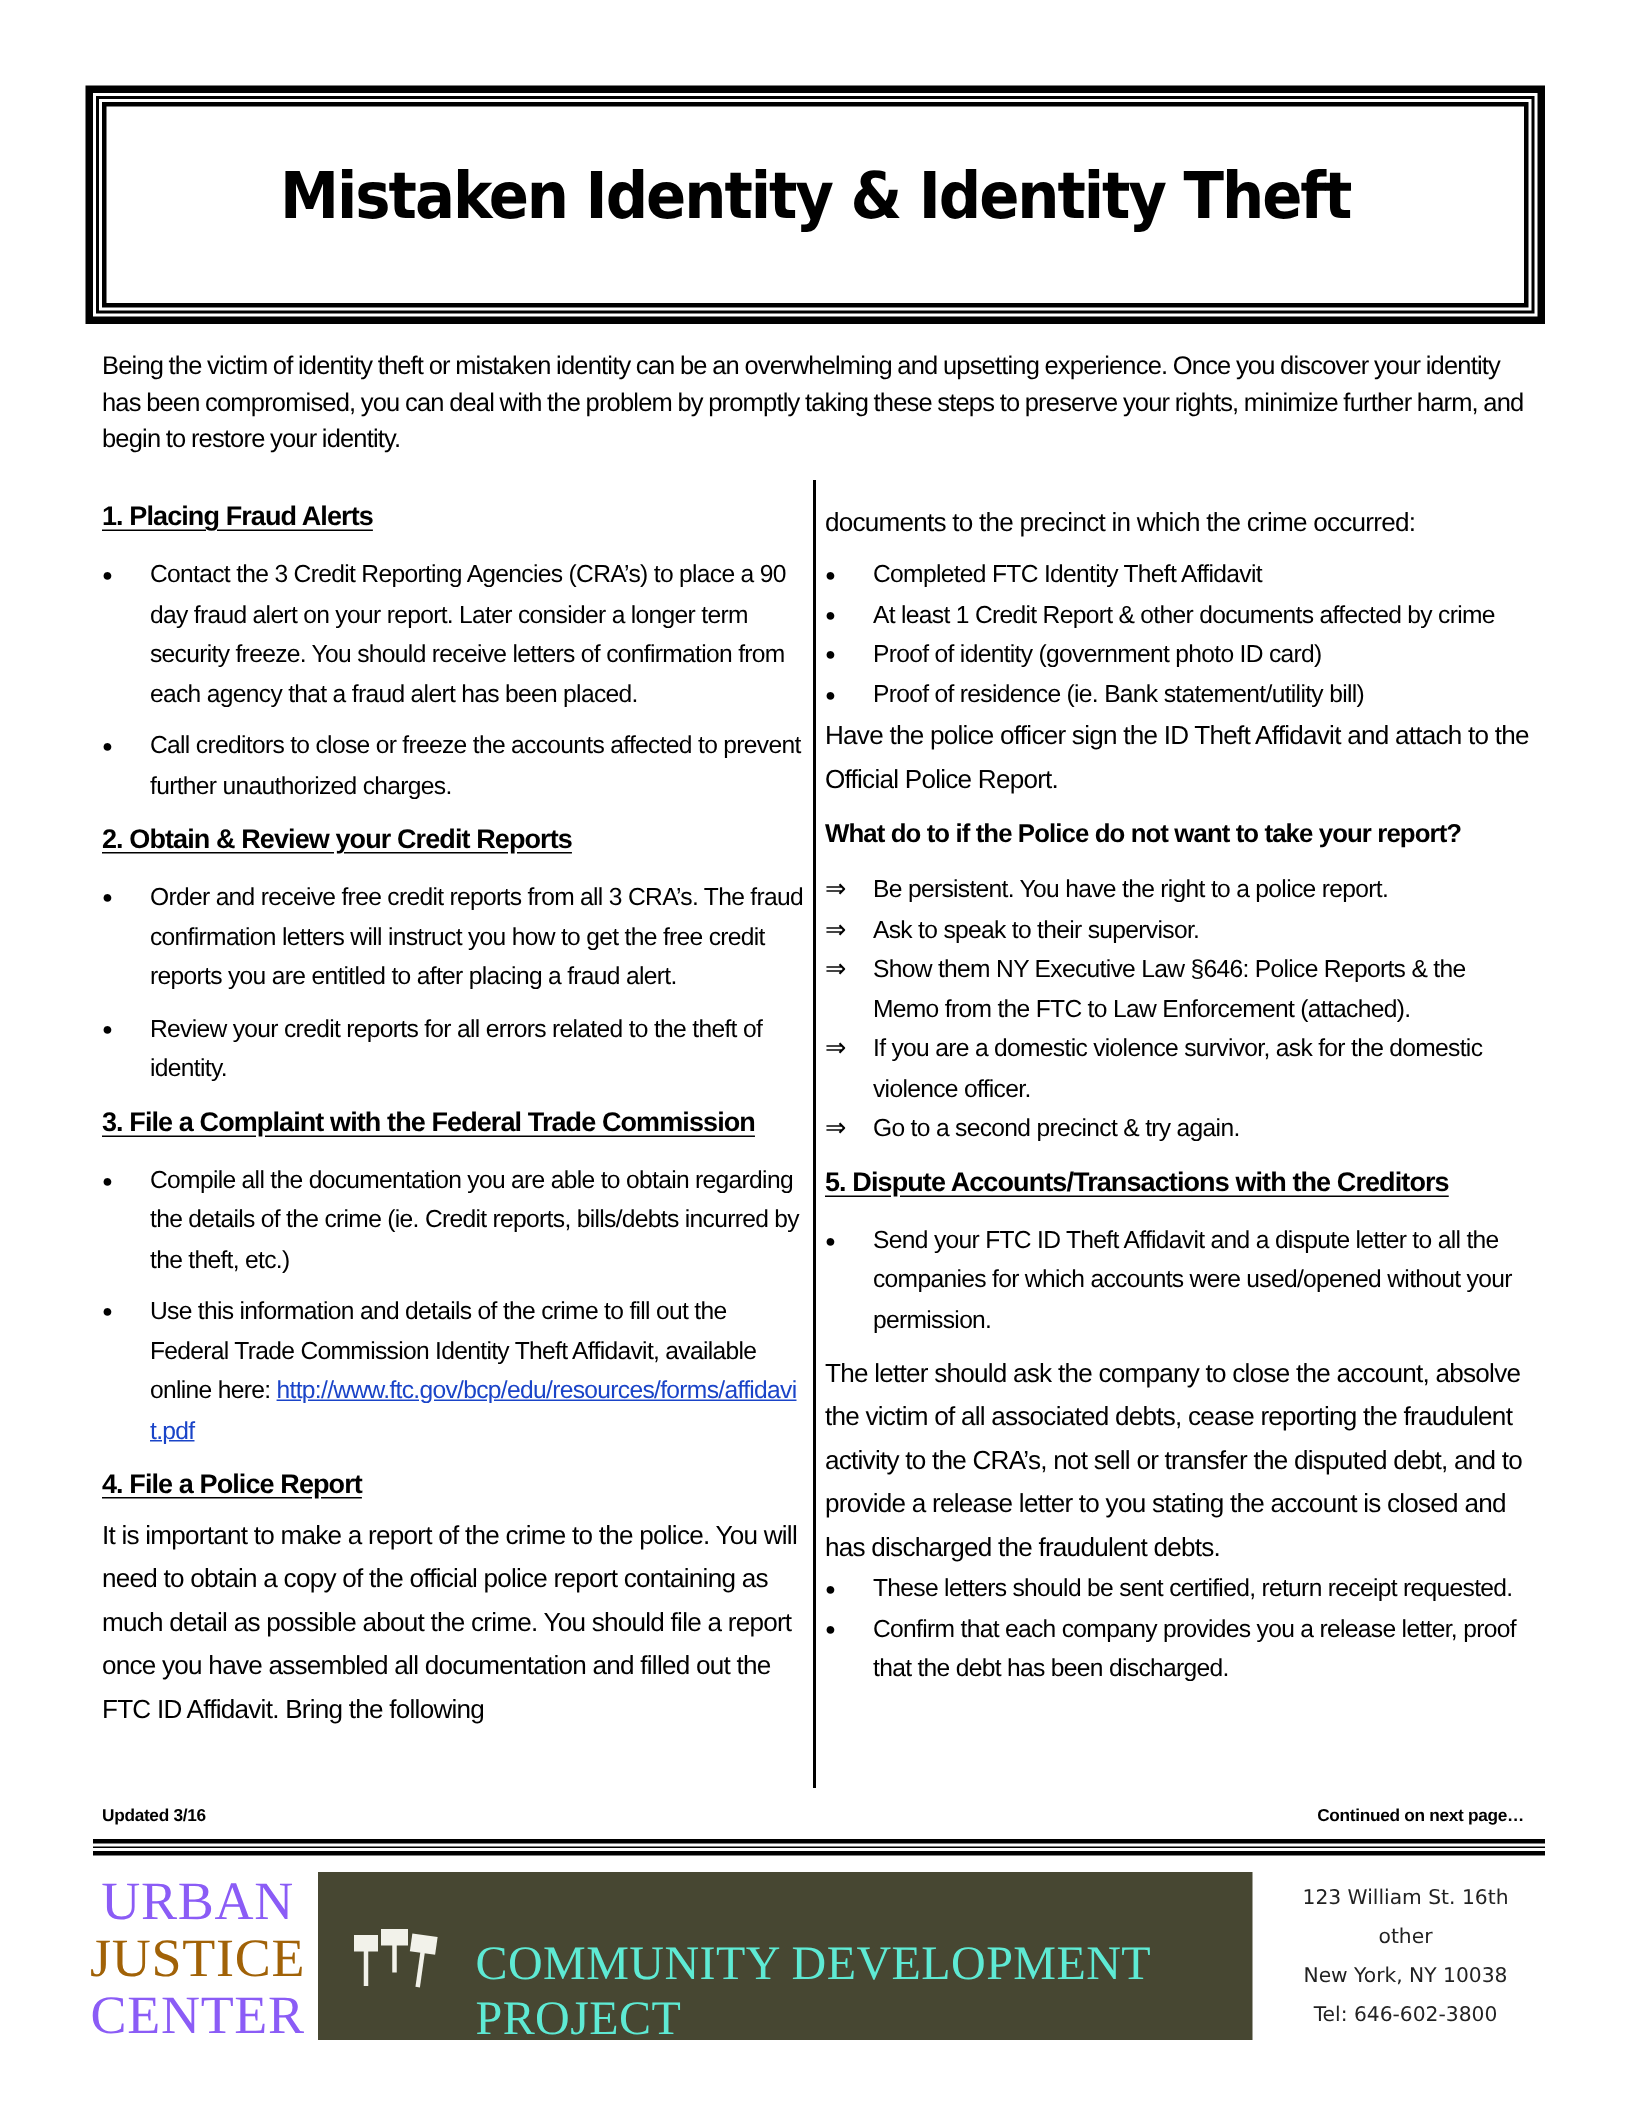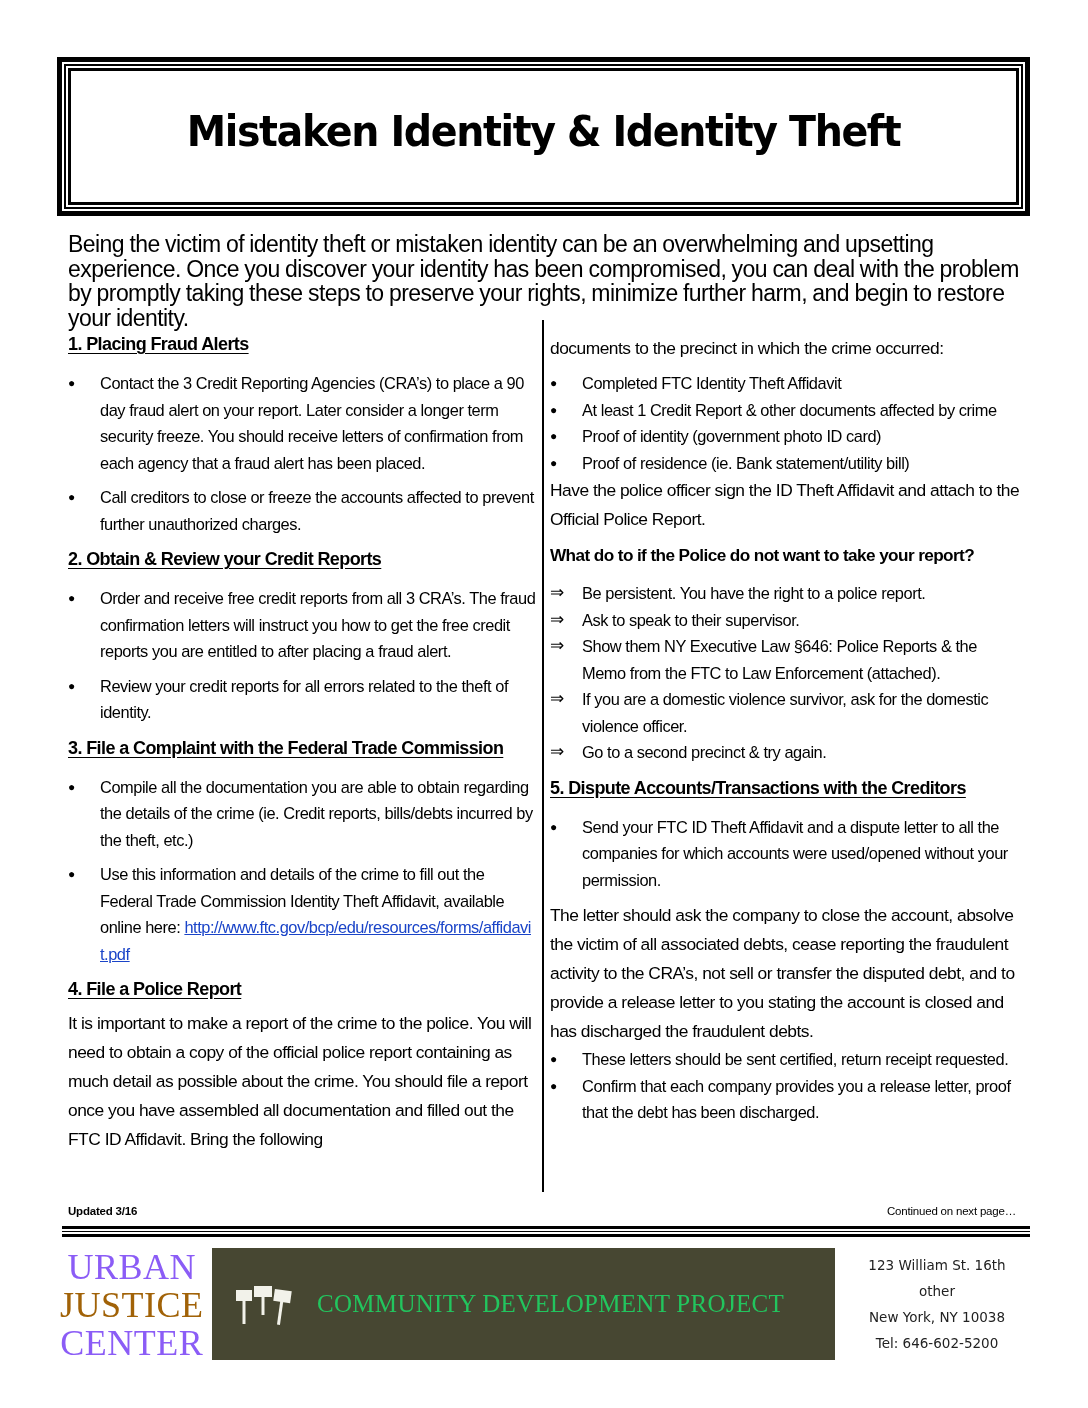--- a/index.html
+++ b/index.html
@@ -6,47 +6,47 @@
   body { width:1088px; height:1408px; position:relative; overflow:hidden; color:#000; font-family:"Liberation Sans", sans-serif; }
 
   
   .title-box { position:absolute; left:57px; top:57px; width:973px; height:159px; box-sizing:border-box;
     border:5px solid #000; }
   .title-box .inner1 { position:absolute; inset:2px; border:2px solid #000; }
   .title-box .inner2 { position:absolute; inset:6px; border:3px solid #000; }
   .title-text { position:absolute; left:0; right:0; top:44px; text-align:center;
     font-family:"DejaVu Sans", sans-serif; font-weight:bold; font-size:43px; letter-spacing:-1.5px; transform:scaleX(0.92); }
 
-  .intro { position:absolute; left:68px; top:232px; width:960px; font-size:23px; line-height:24.5px; letter-spacing:-0.55px; word-spacing:-0.5px; }
+  .intro { position:absolute; left:68px; top:232px; width:960px; font-size:17px; line-height:24.5px; letter-spacing:-0.55px; word-spacing:-0.5px; }
 
   .col { position:absolute; font-size:16.4px; letter-spacing:-0.45px; }
   .col-left { left:68px; top:332px; width:468px; }
   .col-right { left:550px; top:332px; width:470px; }
   .col-divider { position:absolute; left:542px; top:320px; width:2px; height:872px; background:#000; }
 
   h2.sec { margin:0; font-size:18px; font-weight:bold; text-decoration:underline; text-underline-offset:3px; letter-spacing:-0.6px; line-height:24px; }
   ul.bul { list-style:none; margin:0; padding:0; }
   ul.bul li { position:relative; padding-left:32px; line-height:26.5px; }
   ul.bul li .mark { position:absolute; left:0; top:0; width:20px; font-size:12px; text-align:left; }
   ul.bul li .mark.arrow { font-size:17px; }
   .para { margin:0; font-size:17.4px; line-height:29px; letter-spacing:-0.5px; }
   .bold-q { margin:0; font-weight:bold; font-size:17.2px; line-height:26px; letter-spacing:-0.6px; }
   a.link { color:#1a44c8; text-decoration:underline; }
 
   .foot-updated { position:absolute; left:68px; top:1205px; font-size:11.5px; font-weight:bold; letter-spacing:-0.2px; }
-  .foot-cont { position:absolute; right:72px; top:1205px; font-size:11.5px; font-weight:normal; letter-spacing:-0.2px; }
+  .foot-cont { position:absolute; right:72px; top:1205px; font-size:11.5px; font-weight:bold; letter-spacing:-0.2px; }
   .foot-rule { position:absolute; left:62px; width:968px; background:#000; }
 
   .ujc { position:absolute; left:60px; top:1248px; font-family:"Liberation Serif", serif; font-size:36px; line-height:38px; letter-spacing:0.5px; }
   .ujc .red { color:#8b5cf6;text-align:center; }
   .ujc .gray { color:#a16207; }
 
   .banner { position:absolute; left:212px; top:1248px; width:623px; height:112px; background:#474732; }
   .banner .signs { position:absolute; left:22px; top:38px; }
-  .banner .bt { position:absolute; left:105px; top:42px; color:#22c55e; font-family:"Liberation Serif", serif; font-size:25px; letter-spacing:0.3px; }
+  .banner .bt { position:absolute; left:105px; top:42px; color:#5eead4; font-family:"Liberation Serif", serif; font-size:32px; letter-spacing:0.3px; }
 
   .address { position:absolute; left:848px; top:1252px; width:178px; text-align:center; font-family:"DejaVu Sans", sans-serif; font-size:13.5px; line-height:26px; color:#222; }
 </style>
 </head>
 <body>
 
 <div class="title-box">
   <div class="inner1"></div>
   <div class="inner2"></div>
   <div class="title-text">Mistaken Identity &amp; Identity Theft</div>
@@ -134,14 +134,14 @@
       <rect x="47" y="15" width="3" height="24" fill="#f2f2ea"></rect>
     </g>
   </svg>
   <div class="bt">COMMUNITY DEVELOPMENT PROJECT</div>
 </div>
 
 <div class="address">
   <div>123 William St. 16th</div>
   <div>other</div>
   <div>New York, NY 10038</div>
-  <div>Tel: 646-602-5200</div>
+  <div>Tel: 646-602-3800</div>
 </div>
 
 </body></html>

